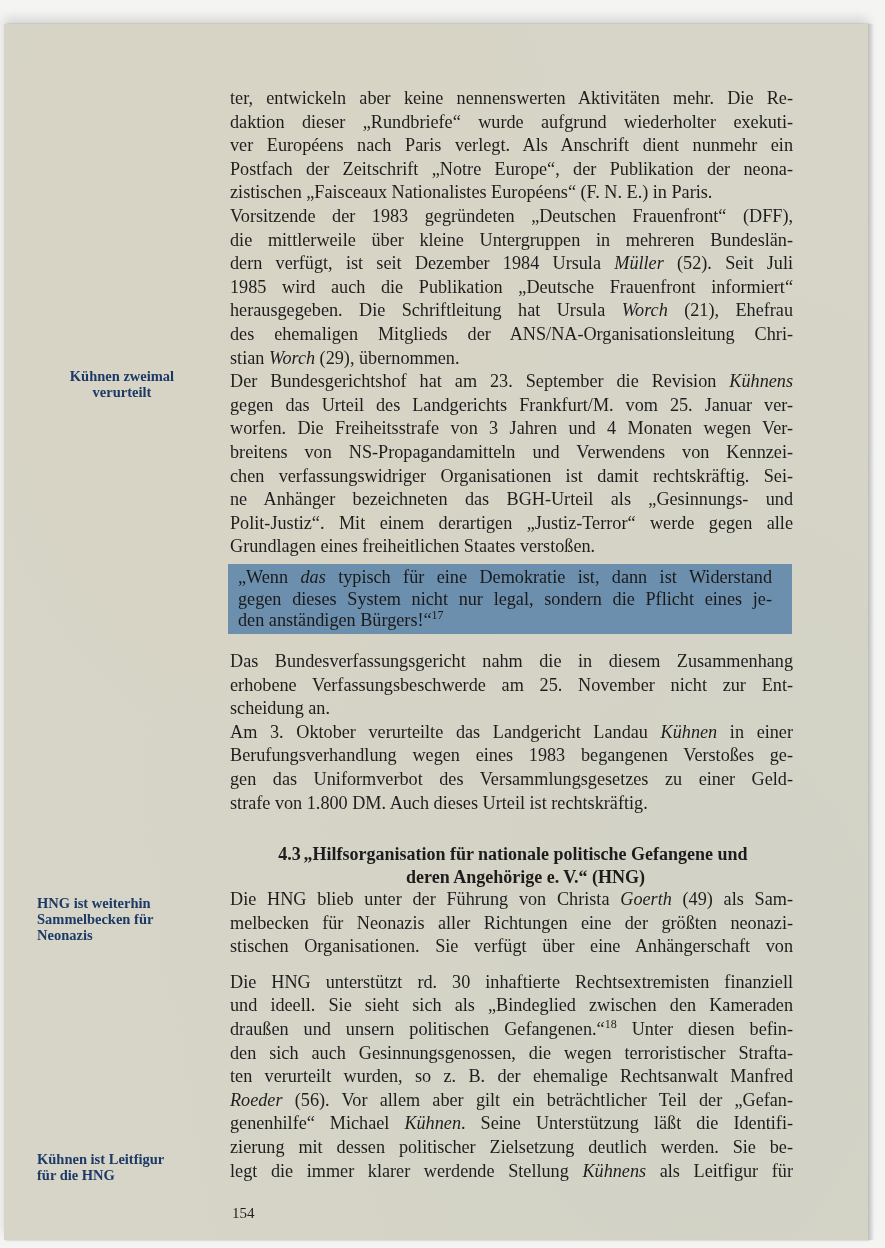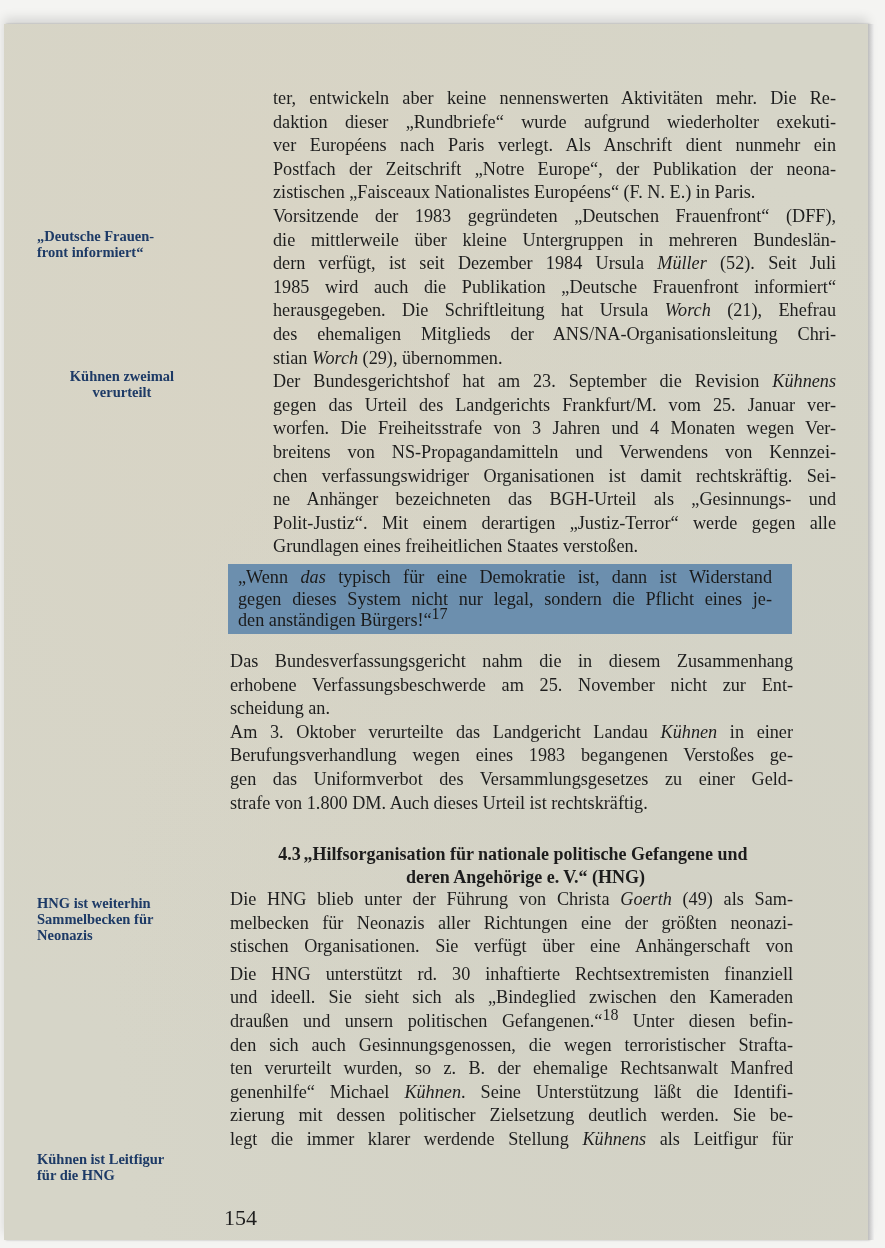--- a/index.html
+++ b/index.html
@@ -30,57 +30,53 @@
     font-size: 18.2px; line-height: 23.6px; color: #1e1e1e;
     text-align: justify; hyphens: none;
   }
   .body-col i { font-style: italic; }
   .quote-box {
     position: absolute; left: 224px; top: 564px; width: 564px; height: 70px;
     background: #6c8fae;
     box-sizing: border-box; padding: 3px 20px 0 10px;
     font-size: 18.2px; line-height: 21.5px; color: #1a1a1a; text-align: justify;
   }
-  sup { font-size: 16px; vertical-align: 7px; line-height: 0; }
+  sup { font-size: 12px; vertical-align: 7px; line-height: 0; }
   .heading {
     position: absolute; left: 226px; top: 843px; width: 563px;
     font-weight: bold; font-size: 18px; line-height: 22.5px; color: #1c1c1c;
   }
   .heading .num { display: inline-block; width: 28px; }
   .heading .indent { padding-left: 28px; display: block; }
   .page-number {
-    position: absolute; left: 220px; top: 1206px; font-size: 22px; color: #1e1e1e;
+    position: absolute; left: 228px; top: 1206px; font-size: 15px; color: #1e1e1e;
   }
   .rule-line { text-align-last: justify; }
   .last-line { text-align-last: left; }
 </style>
 </head>
 <body>
 
 <div class="page">
 
-  <div class="margin-note" style="top:204px;">
-    <div>„Deutsche Frauen-</div>
-    <div>front informiert“</div>
-  </div>
   <div class="margin-note" style="top:344px;text-align:center;">
     <div>Kühnen zweimal</div>
     <div>verurteilt</div>
   </div>
   <div class="margin-note" style="top:871px;">
     <div>HNG ist weiterhin</div>
     <div>Sammelbecken für</div>
     <div>Neonazis</div>
   </div>
   <div class="margin-note" style="top:1127px;">
     <div>Kühnen ist Leitfigur</div>
     <div>für die HNG</div>
   </div>
 
-  <div class="body-col" style="top:63px;margin-left:43px;">
+  <div class="body-col" style="top:63px;">
     <div>
       <div class="rule-line">ter, entwickeln aber keine nennenswerten Aktivitäten mehr. Die Re-</div>
       <div class="rule-line">daktion dieser „Rundbriefe“ wurde aufgrund wiederholter exekuti-</div>
       <div class="rule-line">ver Européens nach Paris verlegt. Als Anschrift dient nunmehr ein</div>
       <div class="rule-line">Postfach der Zeitschrift „Notre Europe“, der Publikation der neona-</div>
       <div class="last-line">zistischen „Faisceaux Nationalistes Européens“ (F. N. E.) in Paris.</div>
     </div>
     <div>
       <div class="rule-line">Vorsitzende der 1983 gegründeten „Deutschen Frauenfront“ (DFF),</div>
       <div class="rule-line">die mittlerweile über kleine Untergruppen in mehreren Bundeslän-</div>
@@ -126,26 +122,27 @@
     <div><span class="num">4.3</span><span>„Hilfsorganisation für nationale politische Gefangene und</span></div>
     <span class="indent">deren Angehörige e. V.“ (HNG)</span>
   </div>
 
   <div class="body-col" style="top:864px;">
     <div>
       <div class="rule-line"><span>Die HNG blieb unter der Führung von Christa </span><i>Goerth</i><span> (49) als Sam-</span></div>
       <div class="rule-line">melbecken für Neonazis aller Richtungen eine der größten neonazi-</div>
       <div class="rule-line">stischen Organisationen. Sie verfügt über eine Anhängerschaft von</div>
     </div>
-    <div style="margin-top:4px;">
+    <div style="margin-top:12px;">
       <div class="rule-line">Die HNG unterstützt rd. 30 inhaftierte Rechtsextremisten finanziell</div>
       <div class="rule-line">und ideell. Sie sieht sich als „Bindeglied zwischen den Kameraden</div>
       <div class="rule-line"><span>draußen und unsern politischen Gefangenen.“</span><sup>18</sup><span> Unter diesen befin-</span></div>
       <div class="rule-line">den sich auch Gesinnungsgenossen, die wegen terroristischer Strafta-</div>
       <div class="rule-line">ten verurteilt wurden, so z. B. der ehemalige Rechtsanwalt Manfred</div>
+      <div class="rule-line"><i>Roeder</i><span> (56). Vor allem aber gilt ein beträchtlicher Teil der „Gefan-</span></div>
       <div class="rule-line"><span>genenhilfe“ Michael </span><i>Kühnen</i><span>. Seine Unterstützung läßt die Identifi-</span></div>
       <div class="rule-line">zierung mit dessen politischer Zielsetzung deutlich werden. Sie be-</div>
       <div class="rule-line"><span>legt die immer klarer werdende Stellung </span><i>Kühnens</i><span> als Leitfigur für</span></div>
     </div>
   </div>
 
   <div class="page-number" style="top:1181px;">154</div>
 </div>
 
 </body></html>

